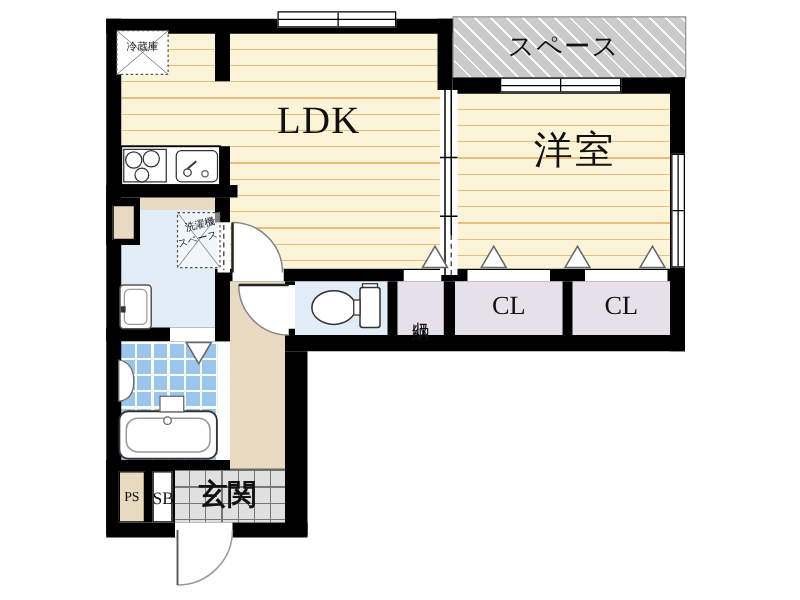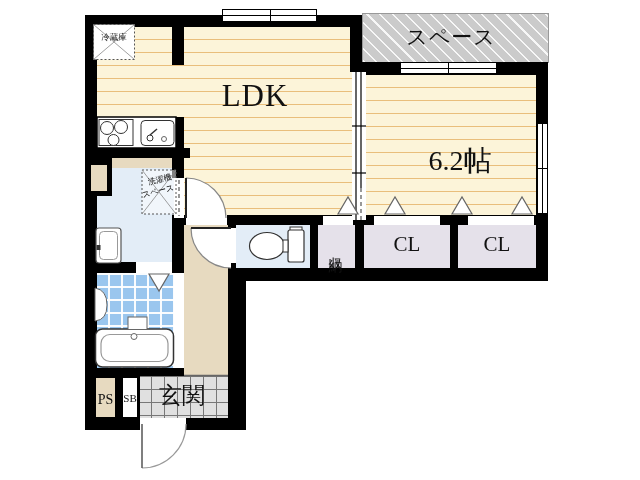--- a/index.html
+++ b/index.html
@@ -173,25 +173,25 @@
     <g>
       <path d="M95,288 Q107,290 107,305 Q107,320 95,321 Z" fill="#fff" stroke="#666" stroke-width="1"></path>
       <rect x="128" y="317" width="19" height="12.5" fill="#fff" stroke="#666" stroke-width="1"></rect>
     </g>
     <g>
       <line x1="184" y1="375.5" x2="228" y2="375.5" stroke="#666" stroke-width="1.5"></line>
     </g>
   </svg>
 
   <div class="lbl" style="left:180px;top:80px;width:150px;font-size:31px;letter-spacing:1px;">LDK</div>
-  <div class="lbl" style="left:386px;top:147px;width:148px;font-size:28px;">6.2帖</div>
+  <div class="lbl" style="left:386px;top:104px;width:148px;font-size:31px;letter-spacing:2px;">洋室</div>
   <div class="lbl" style="left:376px;top:27px;width:150px;font-size:21px;letter-spacing:1px;">スペース</div>
   <div class="lbl" style="left:364px;top:234px;width:86px;font-size:21px;">CL</div>
   <div class="lbl" style="left:458px;top:234px;width:78px;font-size:21px;">CL</div>
   <div class="lbl vert" style="left:328px;top:228px;height:40px;font-size:14px;">収納</div>
-  <div class="lbl" style="left:138px;top:384px;width:88px;font-size:23px;font-weight:normal;">玄関</div>
-  <div class="lbl" style="left:95px;top:393px;width:21px;font-size:14px;">PS</div>
-  <div class="lbl" style="left:122px;top:393px;width:16px;font-size:11px;">SB</div>
+  <div class="lbl" style="left:138px;top:384px;width:88px;font-size:23px;font-weight:bold;">玄関</div>
+  <div class="lbl" style="left:95px;top:393px;width:21px;font-size:11px;">PS</div>
+  <div class="lbl" style="left:122px;top:393px;width:16px;font-size:14px;">SB</div>
   <div class="lbl" style="left:92px;top:33px;width:44px;font-size:8.5px;">冷蔵庫</div>
   <div class="lbl" style="left:145px;top:176px;width:30px;font-size:8px;transform:rotate(-14deg);">洗濯機</div>
   <div class="lbl" style="left:142px;top:188px;width:30px;font-size:8px;transform:rotate(-14deg);">スペース</div>
 
 </div>
 
 </body></html>

